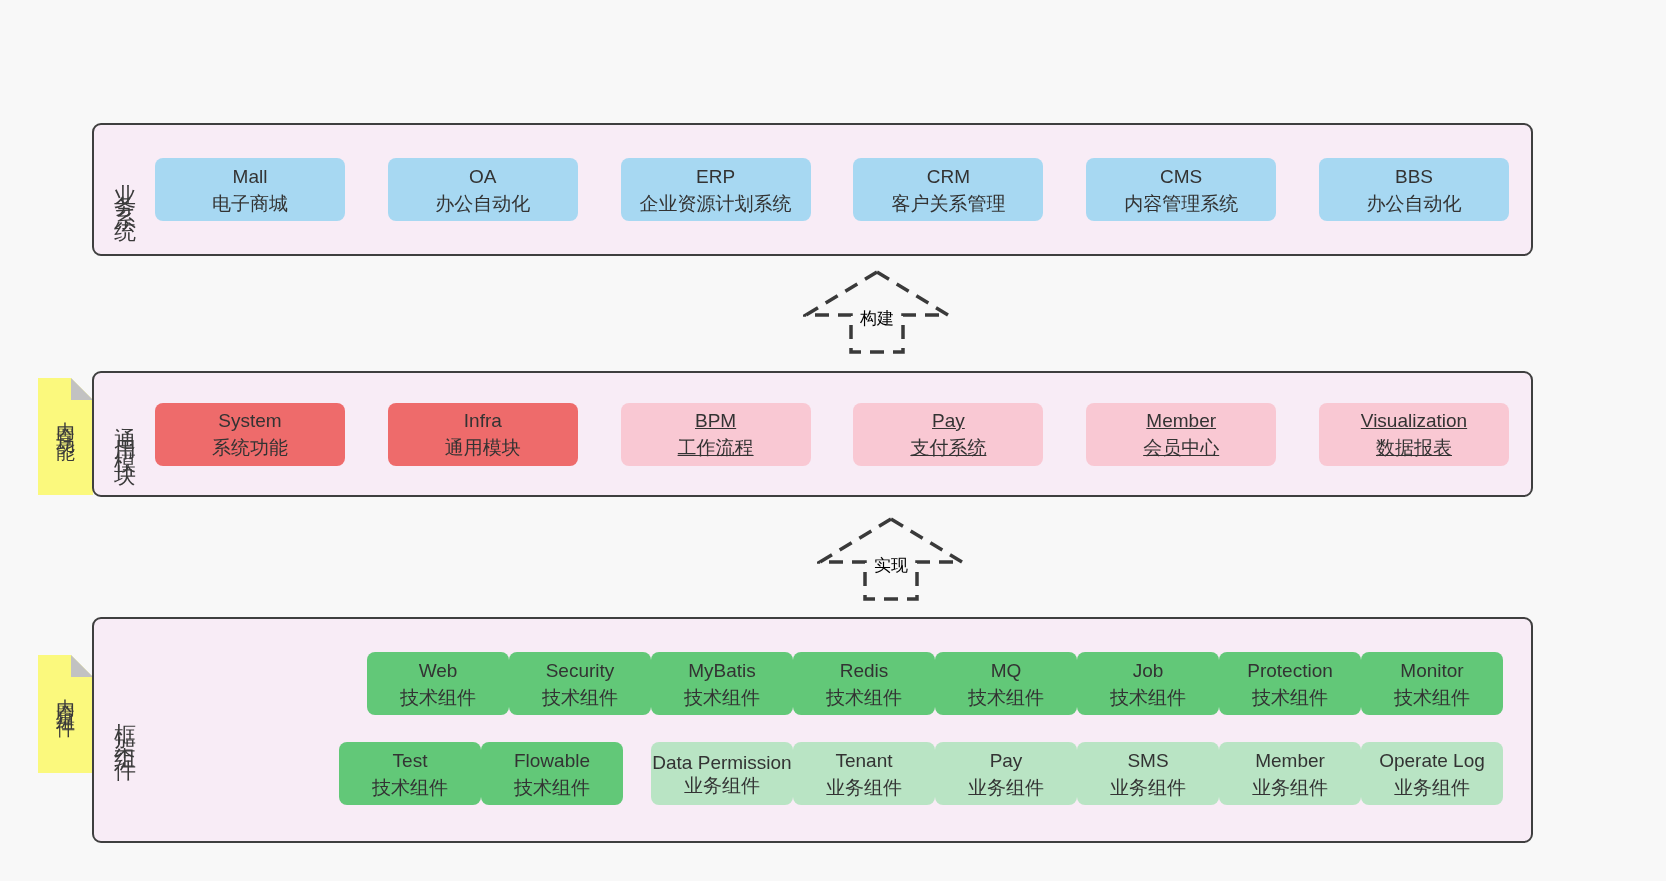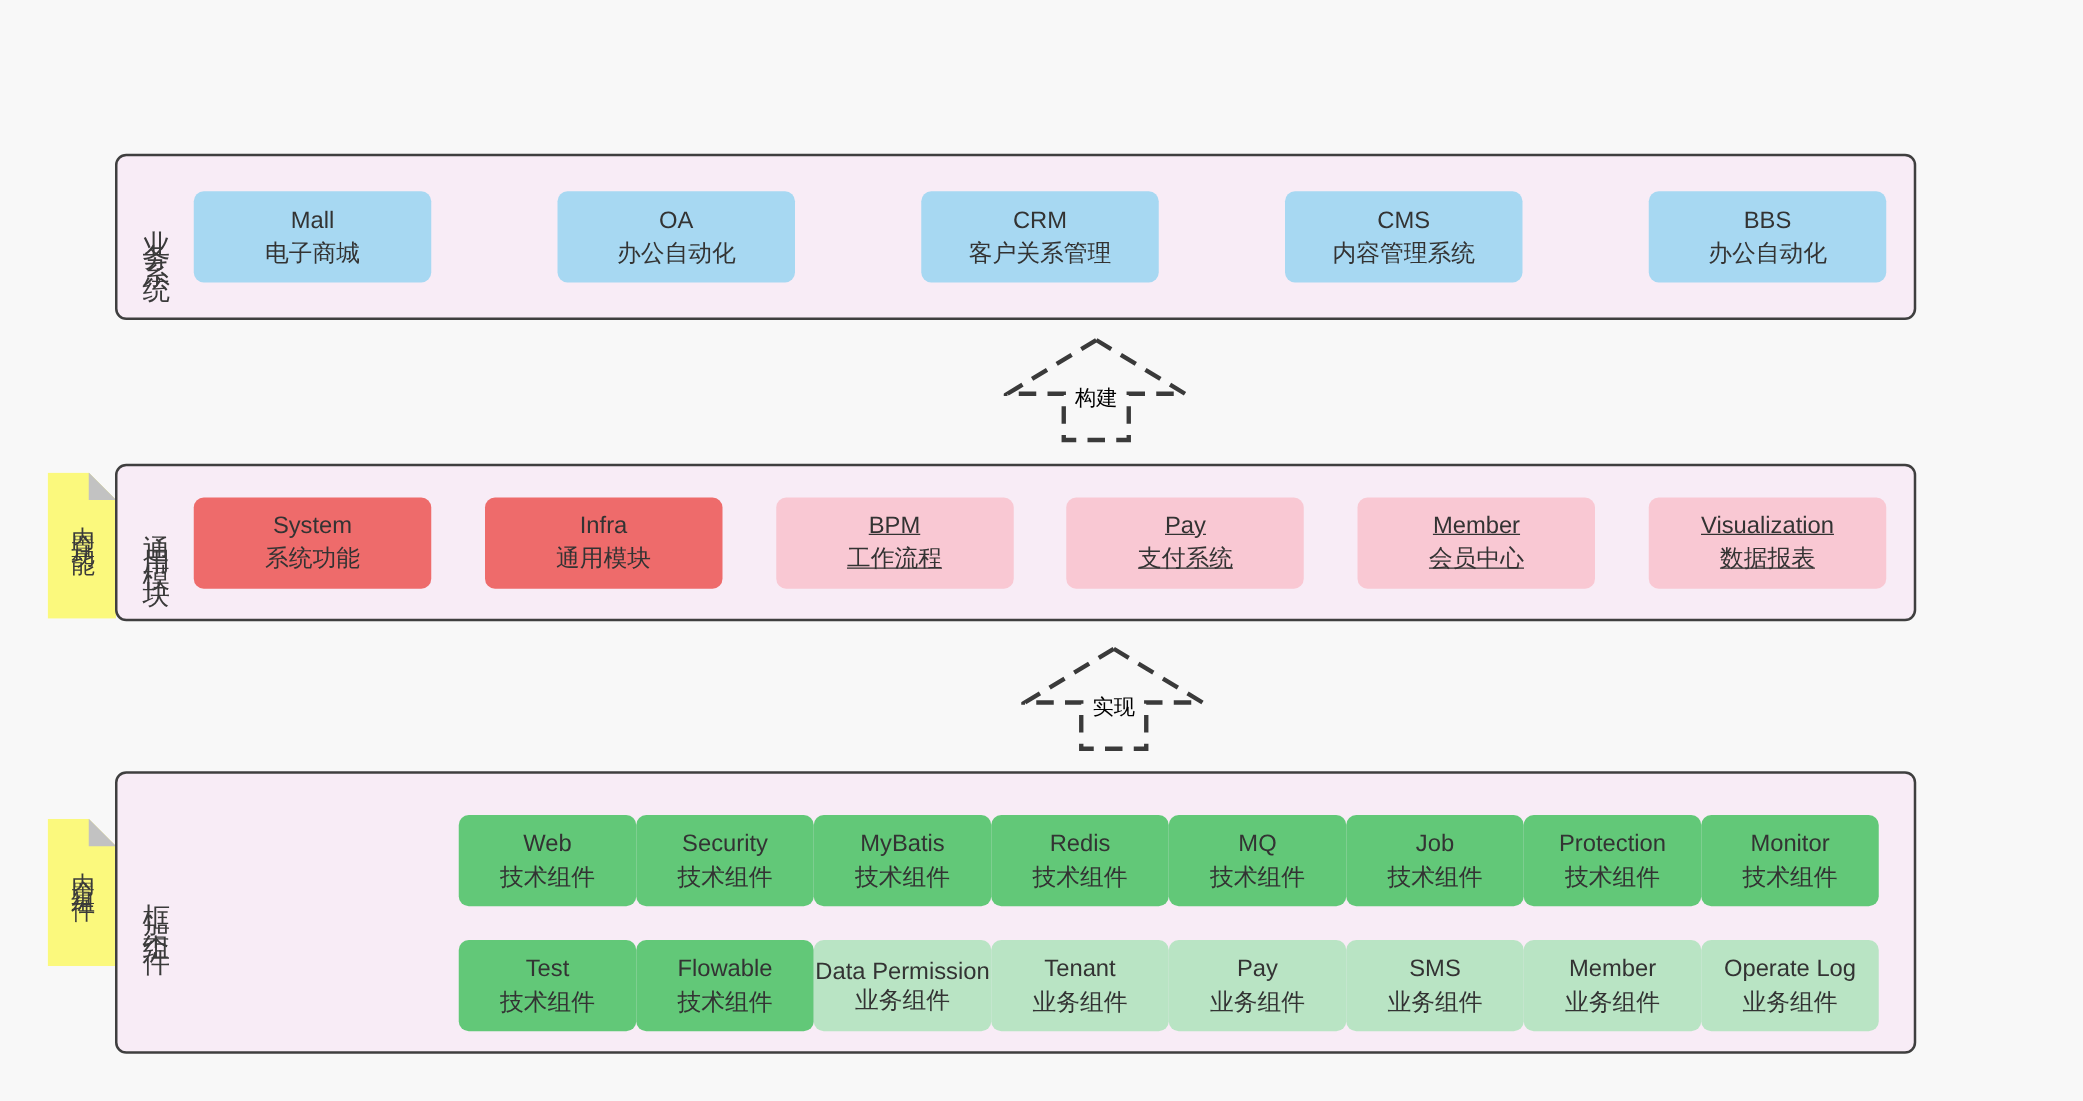--- a/index.html
+++ b/index.html
@@ -56,33 +56,33 @@
     flex-direction:column;
     gap:27px;
   }
   .band-row {
     display:flex;
     justify-content:flex-end;
   }
 
   
   .box {
-    height:73px;
+    height:63px;
     border-radius:8px;
     display:flex;
     flex-direction:column;
     align-items:center;
     justify-content:center;
     text-align:center;
     font-size:19px;
     line-height:27px;
   }
   .box.wide   { width:190px; }
   .box.narrow { width:142px; }
-  .box.tight  { line-height:23px; }
+  .box.tight  { line-height:23px;margin-left:28px; }
   .c-blue   { background:#a7d8f2; }
   .c-red    { background:#ee6b6b; }
   .c-pink   { background:#f9c8d3;text-decoration:underline; }
   .c-green  { background:#62c878; }
   .c-lgreen { background:#b9e4c4; }
 
   
   .sticky {
     position:absolute;
     left:38px;
@@ -143,20 +143,24 @@
     <div class="band-content">
       <div class="box wide c-blue">
         <div>Mall</div>
         <div>电子商城</div>
       </div>
       <div class="box wide c-blue">
         <div>OA</div>
         <div>办公自动化</div>
       </div>
       <div class="box wide c-blue">
+        <div>ERP</div>
+        <div>企业资源计划系统</div>
+      </div>
+      <div class="box wide c-blue">
         <div>CRM</div>
         <div>客户关系管理</div>
       </div>
       <div class="box wide c-blue">
         <div>CMS</div>
         <div>内容管理系统</div>
       </div>
       <div class="box wide c-blue">
         <div>BBS</div>
         <div>办公自动化</div>

